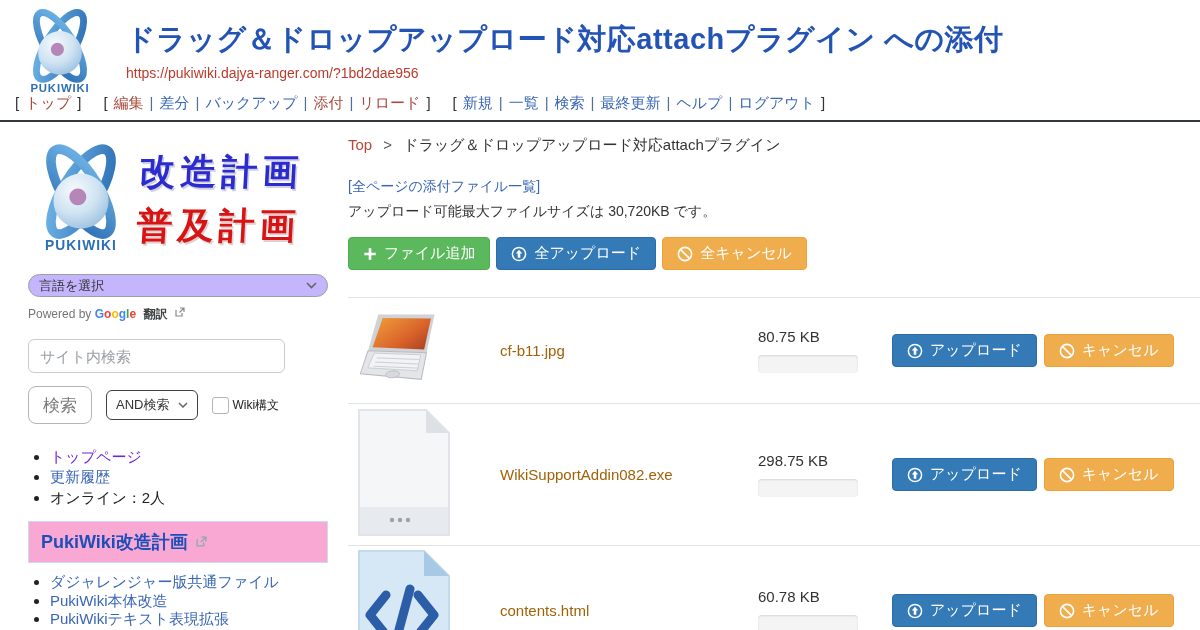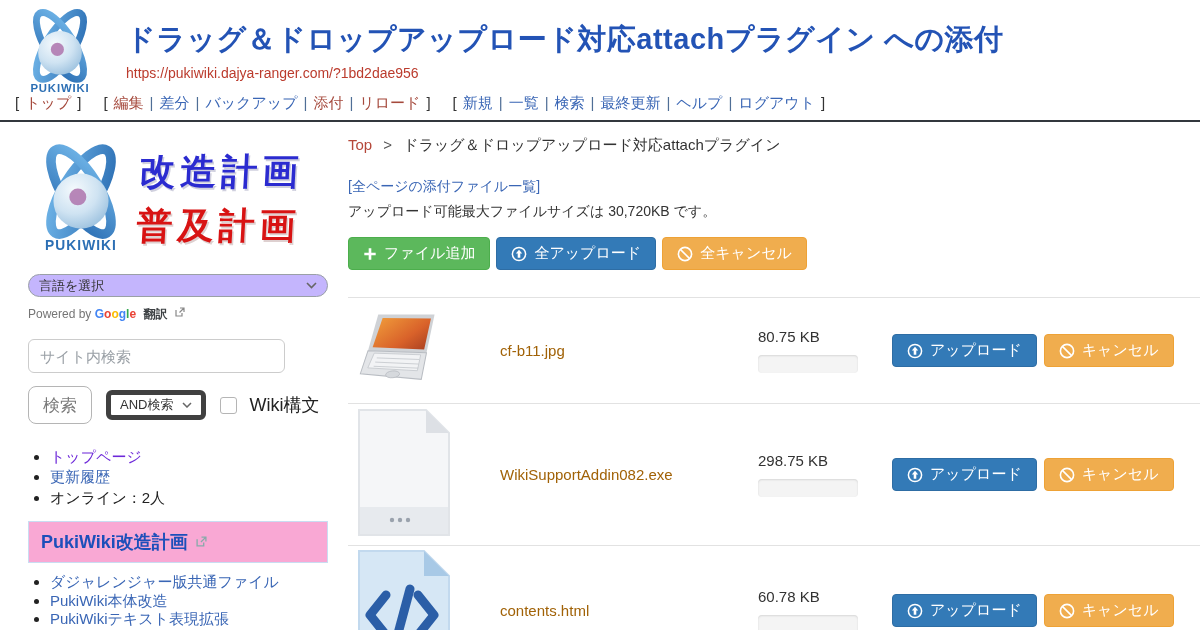--- a/index.html
+++ b/index.html
@@ -49,24 +49,24 @@
 
   .search-input { margin-top:16px; width:257px; height:34px; border:1px solid #ccc; border-radius:6px;
                   padding:0 11px; font-size:15px; color:#333; outline:none;
                   font-family:"Liberation Sans","DejaVu Sans",sans-serif; }
   .search-input::placeholder { color:#9aa0a6; }
 
   .controls { margin-top:13px; display:flex; align-items:center; }
   .search-btn { height:38px; min-width:64px; padding:0 14px; background:#fff; border:1px solid #b5b5b5;
                 border-radius:8px; color:#7a7a7a; font-size:17px; cursor:pointer;
                 font-family:"Liberation Sans","DejaVu Sans",sans-serif; }
-  .mode-select { margin-left:14px; height:30px; border:5px solid #404040; border-radius:6px; background:#fff;
+  .mode-select { margin-left:14px; height:30px; border:1px solid #404040; border-radius:6px; background:#fff;
                  display:flex; align-items:center; gap:9px; padding:4px 9px; font-size:13px; color:#333; cursor:pointer; }
   .checkbox { margin-left:14px; width:17px; height:17px; border:1px solid #b5b5b5; border-radius:3px; background:#fff; cursor:pointer; }
-  .checkbox-label { margin-left:12px; font-size:18px; color:#222; }
+  .checkbox-label { margin-left:3px; font-size:12px; color:#222; }
 
   .side-list { margin:24px 0 0 0; padding-left:22px; font-size:15px; color:#222; }
   .side-list li { margin-bottom:3px; line-height:1.15; }
   .side-list.tight { margin-top:11px; }
   .side-list.tight li { margin-bottom:2px; line-height:1.12; }
 
   .section-box { margin-top:15px; width:300px; border:1px solid #c9ddf2; background:#f9a8d4; padding:8px 12px; }
   .section-title { font-size:18px; font-weight:bold; color:#1d4fba; cursor:pointer; }
 
   .ext-ico { display:inline-block; margin-left:4px; vertical-align:1px; }

